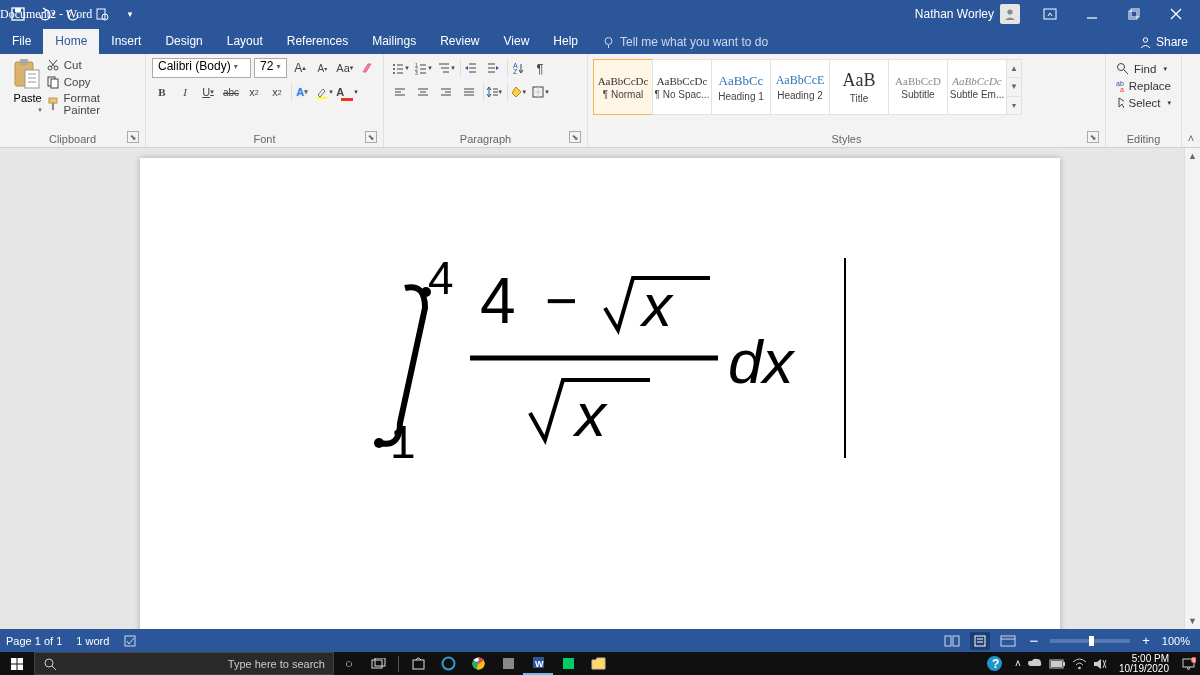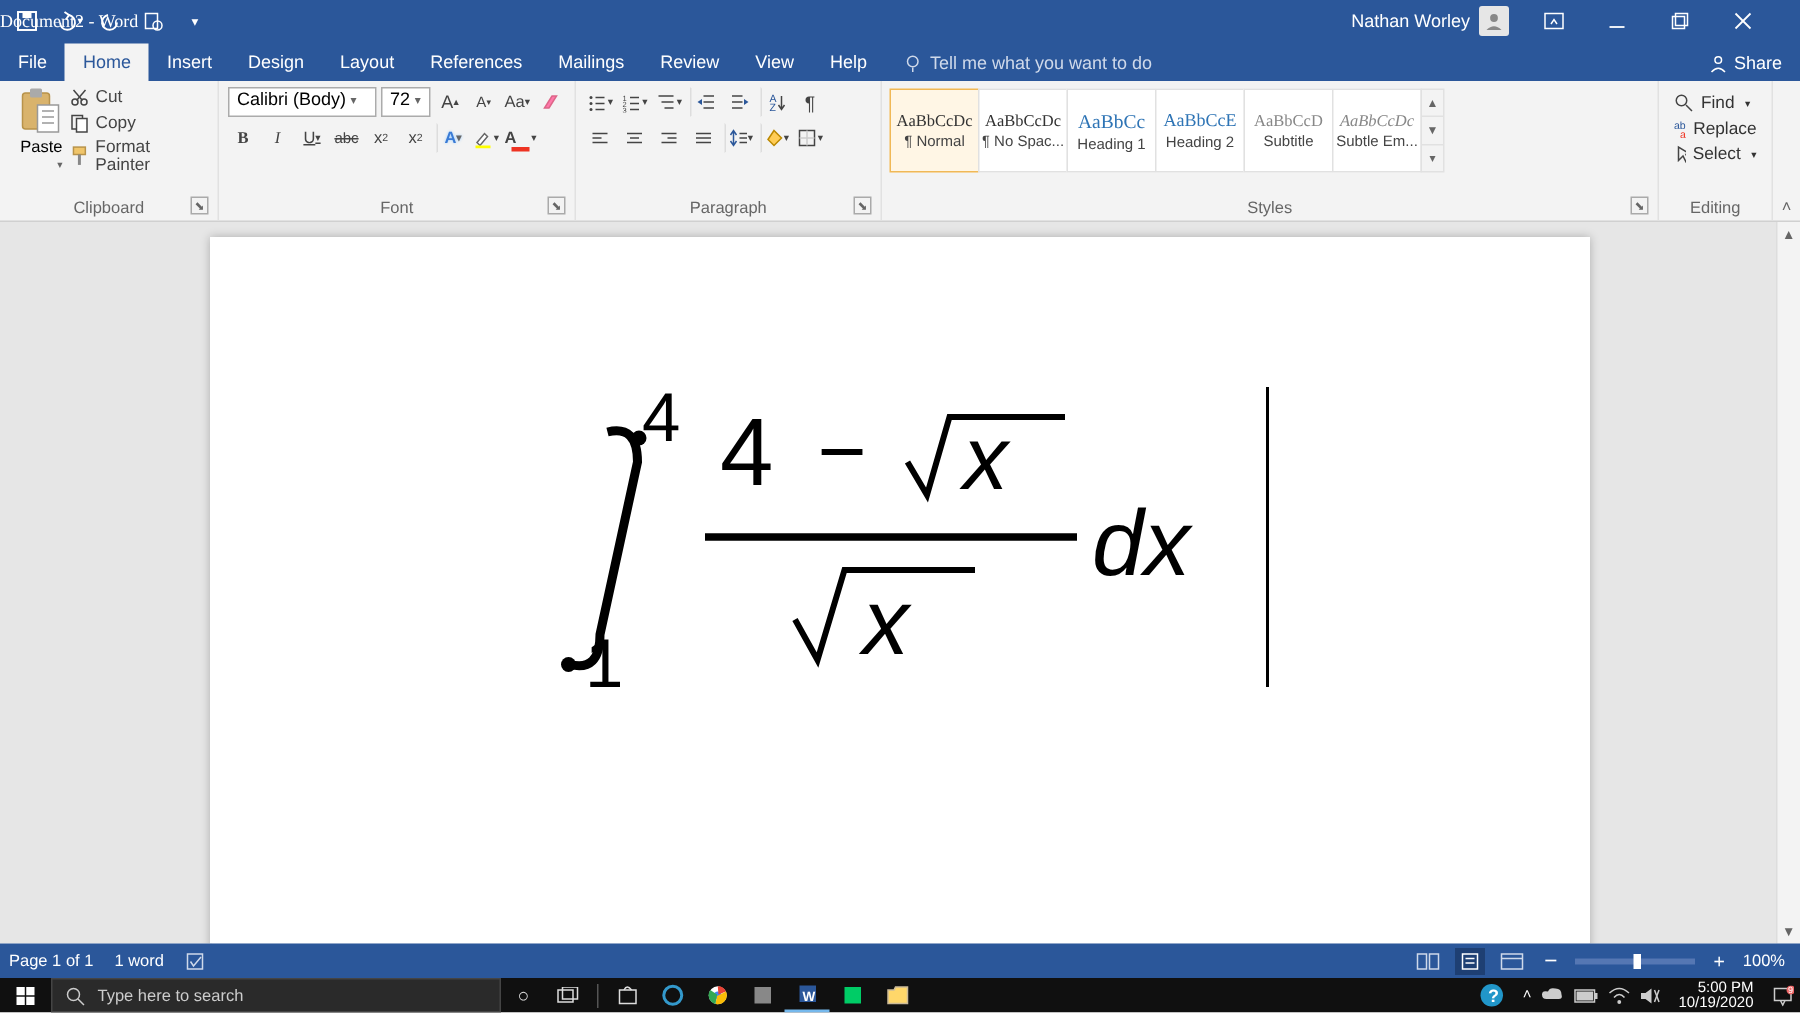--- a/index.html
+++ b/index.html
@@ -3,21 +3,21 @@
 <meta charset="utf-8">
 <style>
 * { margin:0; padding:0; box-sizing:border-box; font-family:"Segoe UI",Arial,sans-serif; }
 body { background:#fff; width:1200px; height:675px; overflow:hidden; position:relative; }
 
 
 .titlebar { height:28px; background:#2b579a; color:#fff; display:flex; align-items:center; font-size:12px; }
 .titlebar .qat { display:flex; align-items:center; gap:4px; padding:0 6px; }
 .titlebar .qat-btn { width:24px; height:24px; display:flex; align-items:center; justify-content:center; color:#fff; }
 .titlebar .doc-title { position:absolute; left:0; right:0; pointer-events:none;font-family:Liberation Serif, serif; }
-.titlebar .right { margin-left:auto; display:flex; align-items:center; gap:2px; padding-right:18px; }
+.titlebar .right { margin-left:auto; display:flex; align-items:center; gap:2px; padding-right:4px; }
 .titlebar .user { display:flex; align-items:center; gap:6px; padding:0 8px; }
 .titlebar .avatar { width:20px; height:20px; background:#e6e6e6; border-radius:2px; display:flex; align-items:center; justify-content:center; color:#666; }
 .titlebar .win-btn { width:40px; height:28px; display:flex; align-items:center; justify-content:center; color:#fff; }
 
 
 .ribbon-tabs { height:26px; background:#2b579a; display:flex; align-items:flex-end; color:#fff; font-size:12px; }
 .ribbon-tabs .tab { padding:5px 12px 6px; cursor:pointer; }
 .ribbon-tabs .tab.active { background:#f3f3f3; color:#2b579a; }
 .ribbon-tabs .tell-me { display:flex; align-items:center; gap:5px; padding:5px 12px; color:#cfd9ea; }
 .ribbon-tabs .share { margin-left:auto; padding:5px 12px; display:flex; align-items:center; gap:4px; }
@@ -64,21 +64,21 @@
 
 .statusbar { position:absolute; bottom:23px; left:0; right:0; height:23px; background:#2b579a; color:#fff; font-size:11px; display:flex; align-items:center; padding:0 6px; gap:14px;}
 .statusbar .right { margin-left:auto; display:flex; align-items:center; gap:8px;}
 .statusbar .view-btn { width:20px; height:18px; display:flex; align-items:center; justify-content:center; color:#cfd9ea;}
 .statusbar .slider { width:80px; height:4px; background:#5577b3; position:relative; }
 .statusbar .slider .thumb { position:absolute; left:48%; top:-3px; width:5px; height:10px; background:#fff;}
 
 
 .taskbar { position:absolute; bottom:0; left:0; right:0; height:23px; background:#101010; display:flex; align-items:center; color:#fff; font-size:11px; }
 .taskbar .start { width:34px; height:23px; display:flex; align-items:center; justify-content:center; }
-.taskbar .search { flex:0 0 300px; height:23px; background:#2a2a2a; display:flex; align-items:center; gap:8px; padding:0 8px; color:#ccc; border:1px solid #444;}
+.taskbar .search { flex:0 0 300px; height:23px; background:#2a2a2a; display:flex; align-items:center; gap:8px; padding:0 8px; color:#ccc; border:1px solid #444;justify-content:space-between;}
 .taskbar .tb-icon { width:30px; height:23px; display:flex; align-items:center; justify-content:center; color:#ddd; font-size:13px; }
 .taskbar .tray { margin-left:auto; display:flex; align-items:center; gap:6px; padding:0 4px;}
 .taskbar .clock { text-align:right; line-height:1; font-size:10px; padding:0 6px;}
 
 svg { display:block; }
 </style>
 </head>
 <body>
 
 <div class="titlebar">
@@ -394,20 +394,24 @@
         </div>
         <div class="style-tile">
           <div class="prev" style="font-size:13px;color:#2e74b5">AaBbCc</div>
           <div class="name">Heading 1</div>
         </div>
         <div class="style-tile">
           <div class="prev" style="font-size:12px;color:#2e74b5">AaBbCcE</div>
           <div class="name">Heading 2</div>
         </div>
         <div class="style-tile">
+          <div class="prev" style="font-size:18px;color:#333">AaB</div>
+          <div class="name">Title</div>
+        </div>
+        <div class="style-tile">
           <div class="prev" style="font-size:11px;color:#888">AaBbCcD</div>
           <div class="name">Subtitle</div>
         </div>
         <div class="style-tile">
           <div class="prev" style="font-size:11px;color:#888;font-style:italic">AaBbCcDc</div>
           <div class="name">Subtle Em...</div>
         </div>
         <div class="styles-scroll">
           <div>▲</div>
           <div>▼</div>

